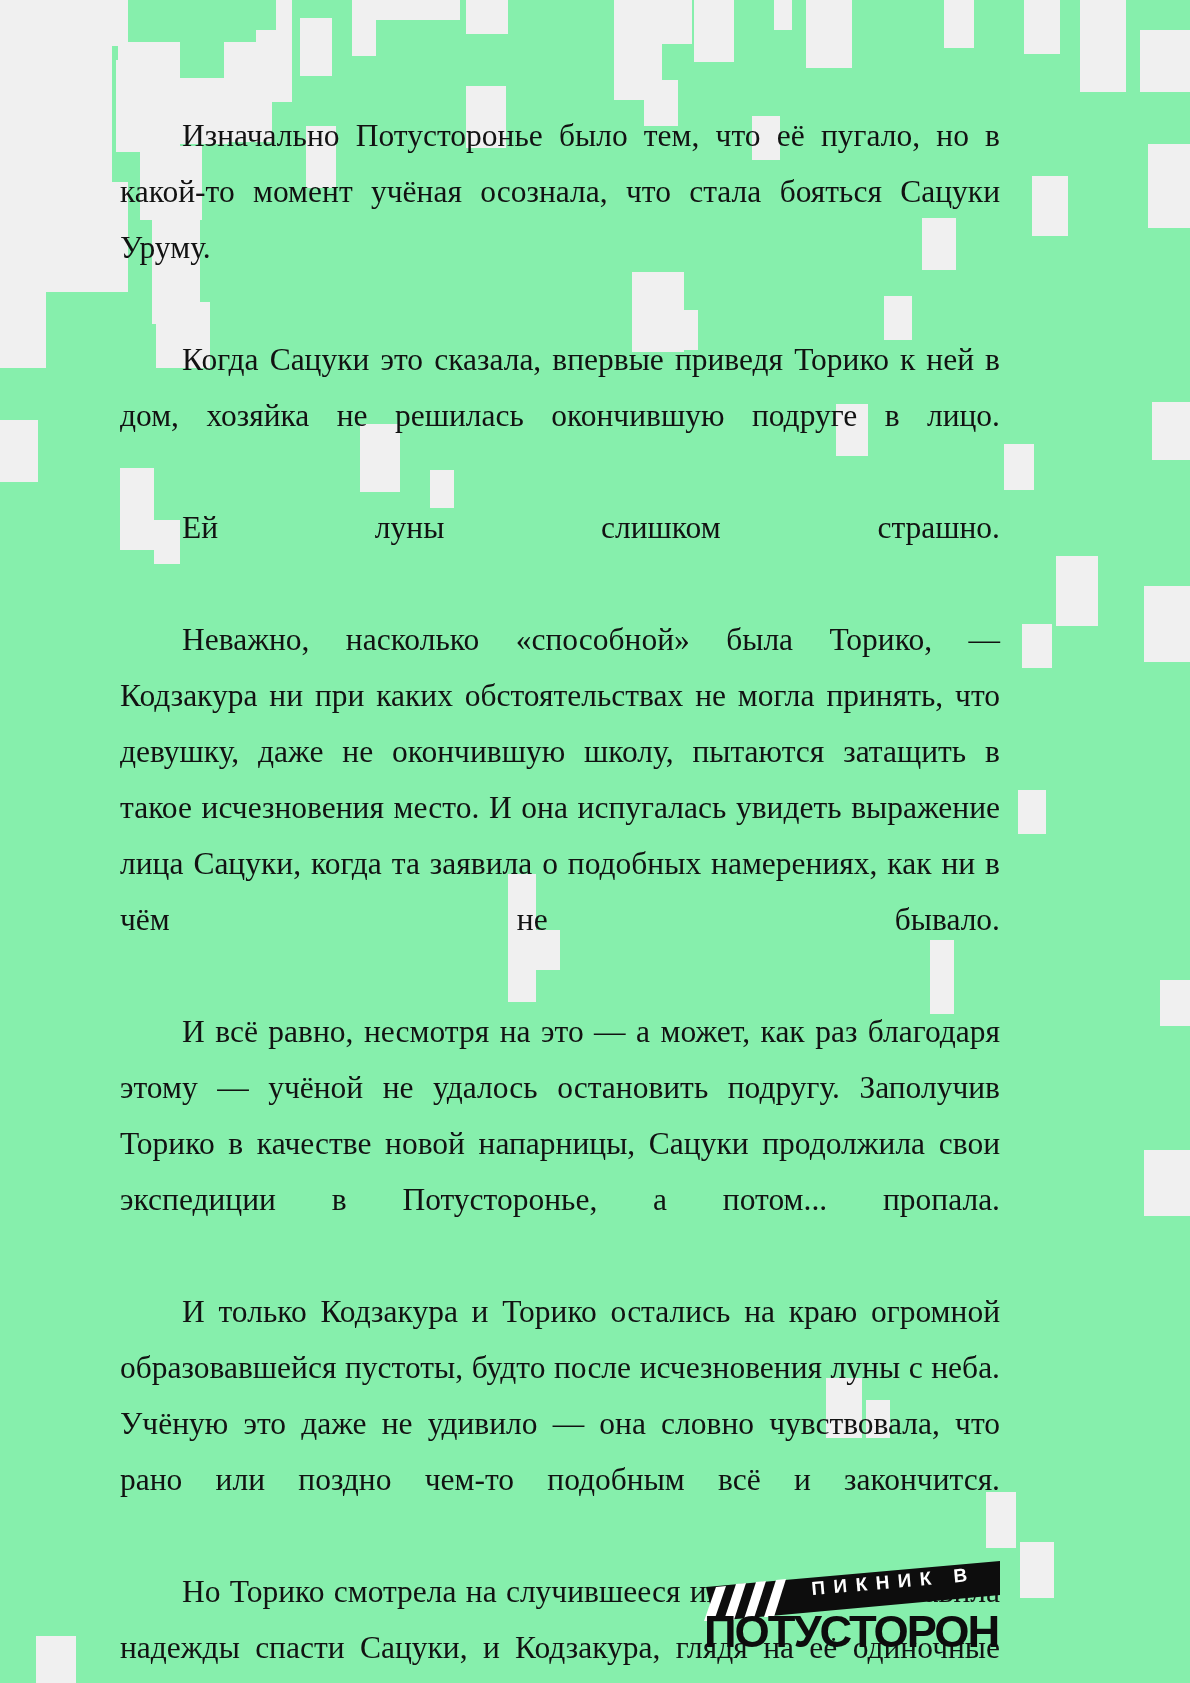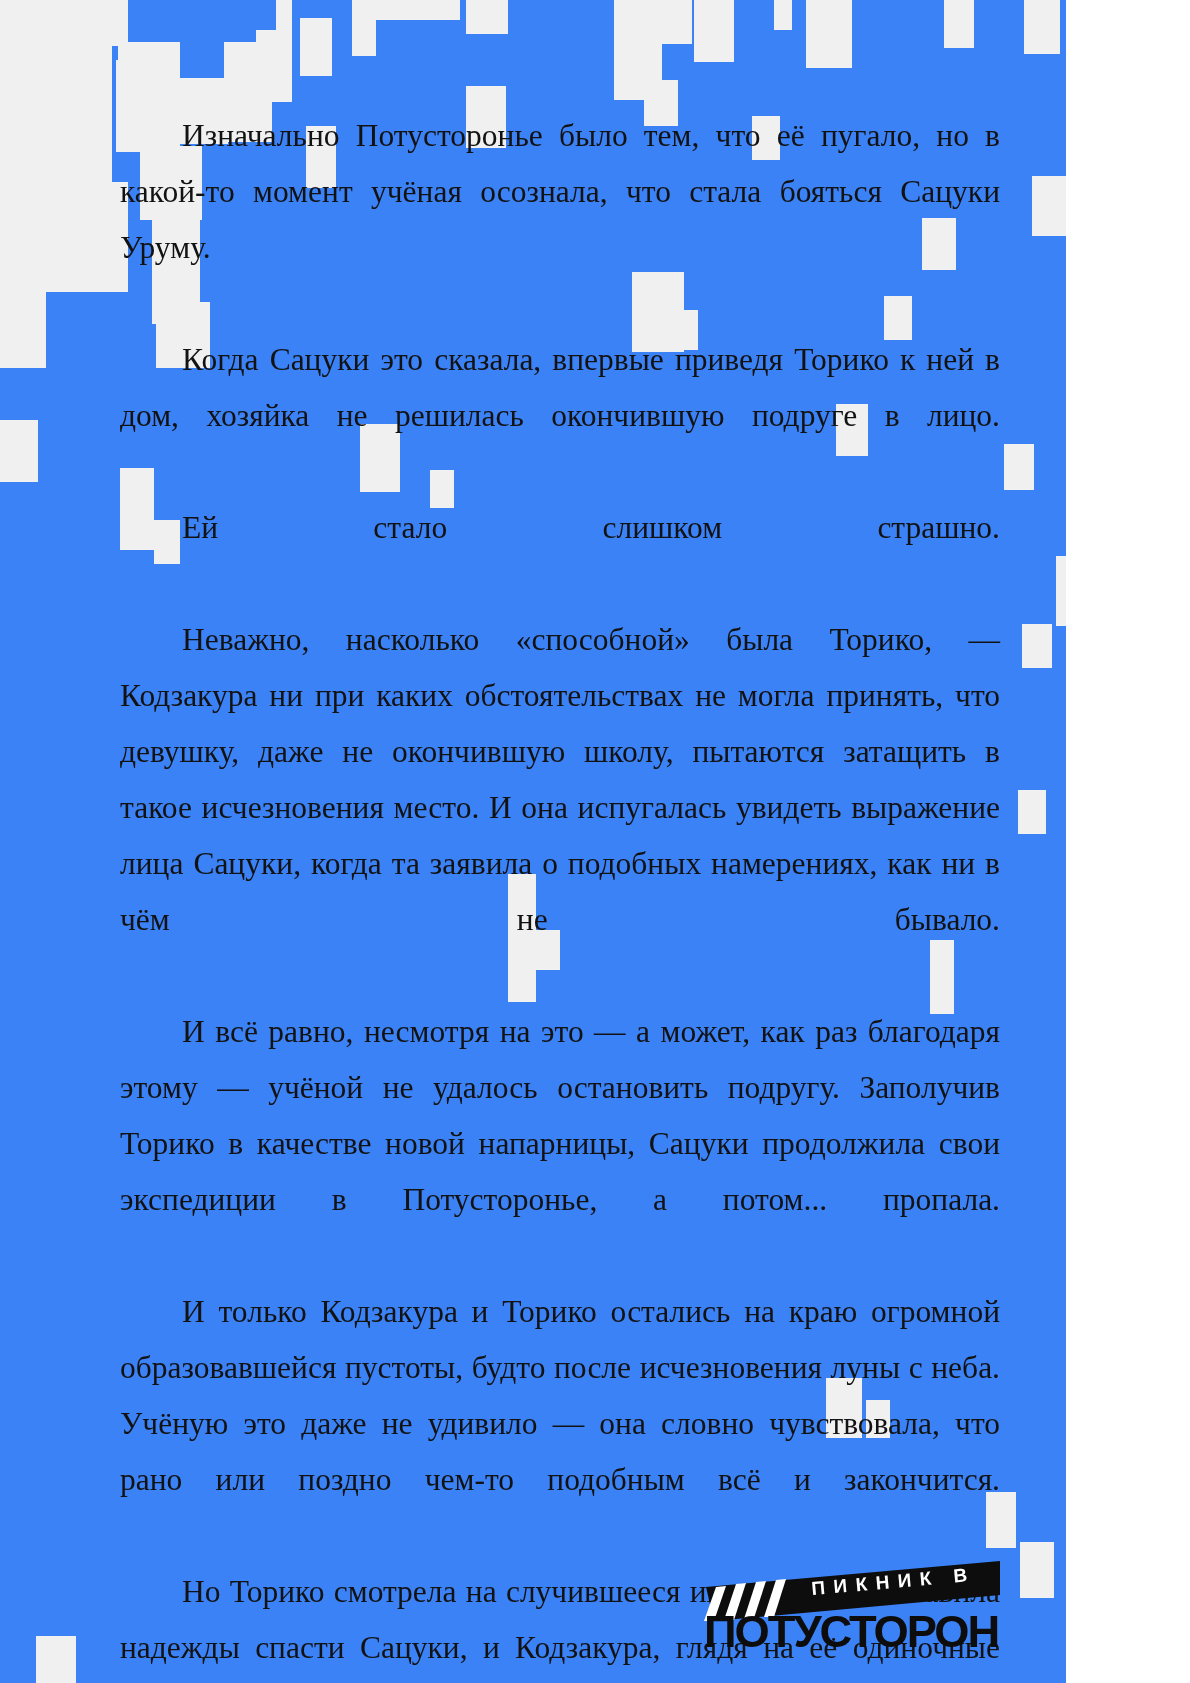--- a/index.html
+++ b/index.html
@@ -4,23 +4,23 @@
 <title>Пикник в Потустороньe — страница</title>
 <style>
   html, body {
     margin: 0;
     padding: 0;
     background: #ffffff;
   }
 
   .page {
     position: relative;
-    width: 1066px;
+    width: 1190px;
     height: 1683px;
-    background: #3b82f6;
+    background: #86efac;
     overflow: hidden;
     font-family: "Liberation Serif", "DejaVu Serif", serif;
   }
 
   
   .deco-layer {
     position: absolute;
     inset: 0;
     pointer-events: none;
     z-index: 0;
@@ -137,21 +137,21 @@
       <div class="deco-block" style="left: 866px; top: 1400px; width: 24px; height: 38px; background: rgb(240, 240, 240);"></div>
       <div class="deco-block" style="left: 986px; top: 1492px; width: 30px; height: 56px; background: rgb(240, 240, 240);"></div>
       <div class="deco-block" style="left: 1020px; top: 1542px; width: 34px; height: 56px; background: rgb(240, 240, 240);"></div>
       <div class="deco-block" style="left: 36px; top: 1636px; width: 40px; height: 47px; background: rgb(240, 240, 240);"></div>
       <div class="deco-block" style="left: 1144px; top: 1150px; width: 46px; height: 66px; background: rgb(240, 240, 240);"></div>
     </div>
 
   <div class="text-column">
     <p class="para">Изначально Потусторонье было тем, что её пугало, но в какой-то момент учёная осознала, что стала бояться Сацуки Уруму.</p>
     <p class="para">Когда Сацуки это сказала, впервые приведя Торико к ней в дом, хозяйка не решилась окончившую подруге в лицо.</p>
-    <p class="para">Ей стало слишком страшно.</p>
+    <p class="para">Ей луны слишком страшно.</p>
     <p class="para">Неважно, насколько «способной» была Торико, — Кодзакура ни при каких обстоятельствах не могла принять, что девушку, даже не окончившую школу, пытаются затащить в такое исчезновения место. И она испугалась увидеть выражение лица Сацуки, когда та заявила о подобных намерениях, как ни в чём не бывало.</p>
     <p class="para">И всё равно, несмотря на это — а может, как раз благодаря этому — учёной не удалось остановить подругу. Заполучив Торико в качестве новой напарницы, Сацуки продолжила свои экспедиции в Потусторонье, а потом... пропала.</p>
     <p class="para">И только Кодзакура и Торико остались на краю огромной образовавшейся пустоты, будто после исчезновения луны с неба. Учёную это даже не удивило — она словно чувствовала, что рано или поздно чем-то подобным всё и закончится.</p>
     <p class="para">Но Торико смотрела на случившееся иначе: она не оставила надежды спасти Сацуки, и Кодзакура, глядя на её одиночные походы в Потусторонье, испытывала лишь горечь. Она отстранённо наблюдала за происхо-</p>
   </div>
 
   <div class="logo">
     <svg viewBox="0 0 300 110" xmlns="http://www.w3.org/2000/svg" aria-hidden="true">
 
       <g>

